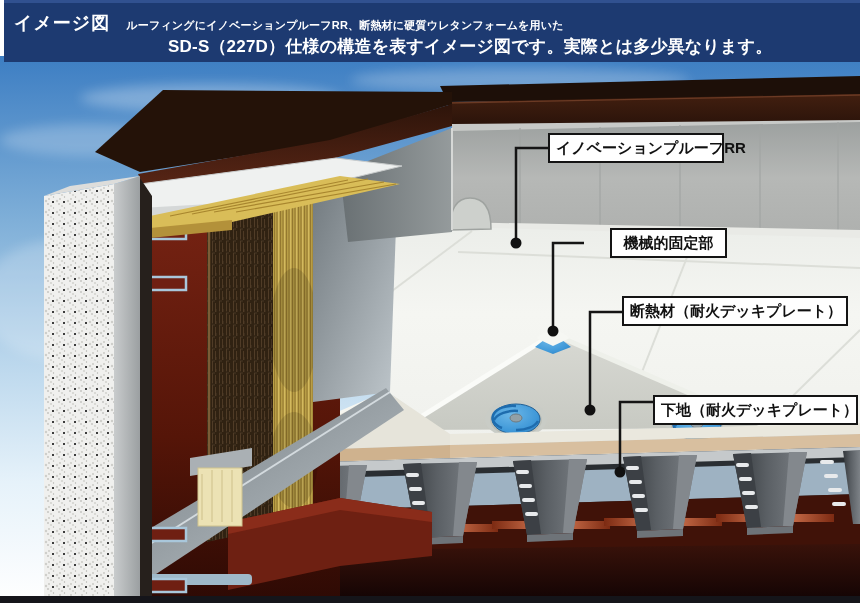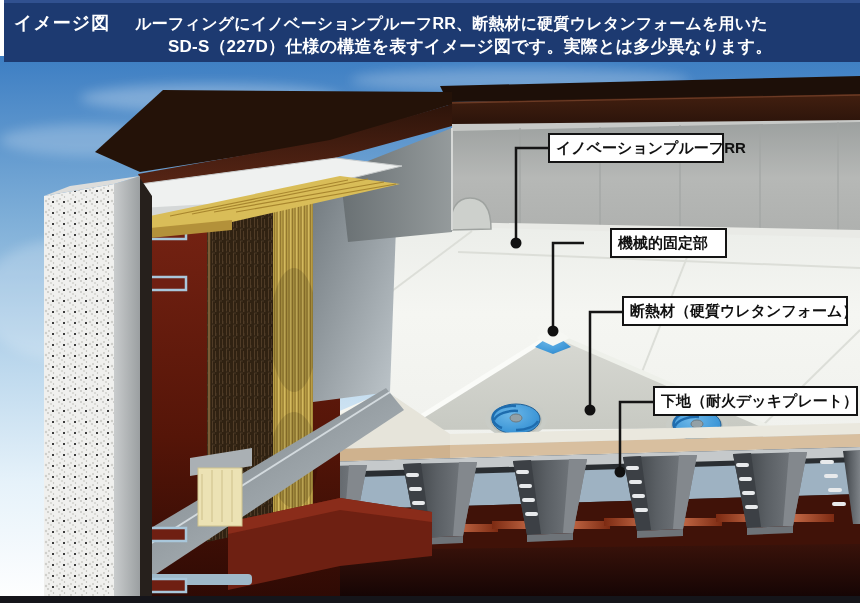--- a/index.html
+++ b/index.html
@@ -4,30 +4,30 @@
 <style>
   html,body{margin:0;padding:0;background:#444;}
   .stage{position:relative;width:860px;height:603px;overflow:hidden;
          font-family:"Liberation Sans","DejaVu Sans",sans-serif;background:#fff;}
   .stage svg{position:absolute;left:0;top:0;}
   
   .hdr{position:absolute;left:4px;top:0;width:860px;height:62px;background:#1d3a71;
        border-top:3px solid #315190;box-sizing:border-box;color:#fff;z-index:5;}
   .hdr .row1{position:absolute;left:10px;top:8px;display:flex;align-items:baseline;}
   .hdr .ttl{font-size:18px;font-weight:bold;letter-spacing:1px;}
-  .hdr .t1{font-size:16px;font-weight:bold;margin-left:25px;letter-spacing:0.2px;}
+  .hdr .t1{font-size:11px;font-weight:bold;margin-left:16px;letter-spacing:0.2px;}
   .hdr .t2{position:absolute;left:120px;top:32px;font-size:17px;font-weight:bold;letter-spacing:0.2px;margin-left:44px;}
   
   .lbl{position:absolute;background:#fff;border:2px solid #141414;box-sizing:border-box;
-       height:30px;line-height:26px;text-align:left;font-size:15px;font-weight:bold;
+       height:30px;line-height:26px;text-align:center;font-size:15px;font-weight:bold;
        color:#111;white-space:nowrap;padding:0 6px;z-index:6;}
   #lbl0{left:548px;top:133px;width:176px;}
   #lbl1{left:584px;top:228px;width:117px;margin-left:26px;}
   #lbl2{left:622px;top:296px;width:226px;}
-  #lbl3{left:653px;top:386px;width:205px;}
+  #lbl3{left:653px;top:395px;width:205px;}
 </style>
 </head>
 <body>
 
 <div class="stage">
 
 <svg width="860" height="603" viewBox="0 0 860 603">
   <defs>
     <linearGradient id="sky" x1="0" y1="56" x2="0" y2="603" gradientUnits="userSpaceOnUse">
       <stop offset="0" stop-color="#3d7ec3"></stop>
@@ -345,16 +345,16 @@
 <div class="hdr">
   <div class="row1">
     <span class="ttl">イメージ図</span>
     <span class="t1">ルーフィングにイノベーションプルーフRR、断熱材に硬質ウレタンフォームを用いた</span>
   </div>
   <div class="t2">SD-S（227D）仕様の構造を表すイメージ図です。実際とは多少異なります。</div>
 </div>
 
 <div class="lbl" id="lbl0">イノベーションプルーフRR</div>
 <div class="lbl" id="lbl1">機械的固定部</div>
-<div class="lbl" id="lbl2">断熱材（硬質ウレタンフォーム）</div>
+<div class="lbl" id="lbl2">断熱材（耐火デッキプレート）</div>
 <div class="lbl" id="lbl3">下地（耐火デッキプレート）</div>
 
 </div>
 
 </body></html>

